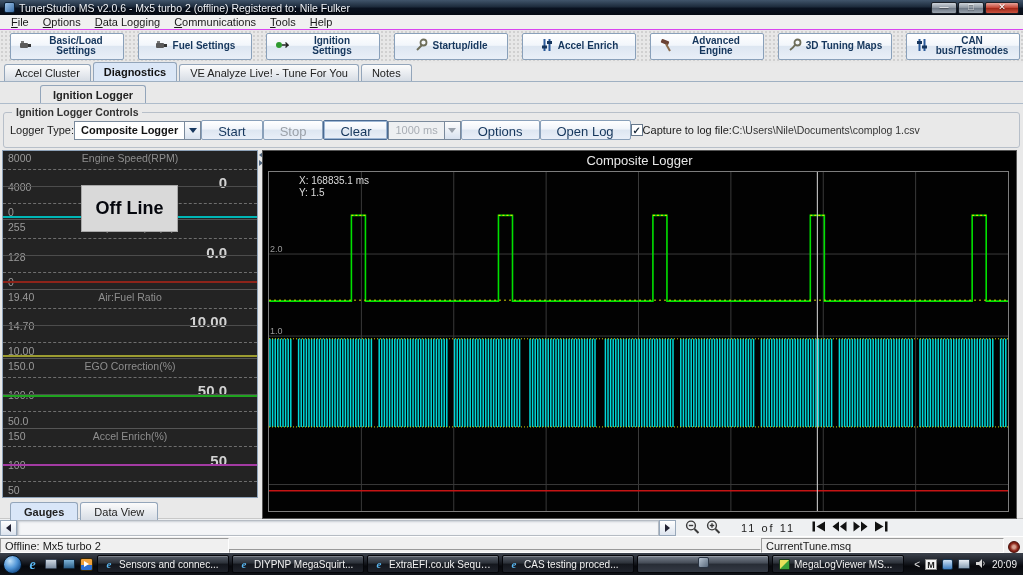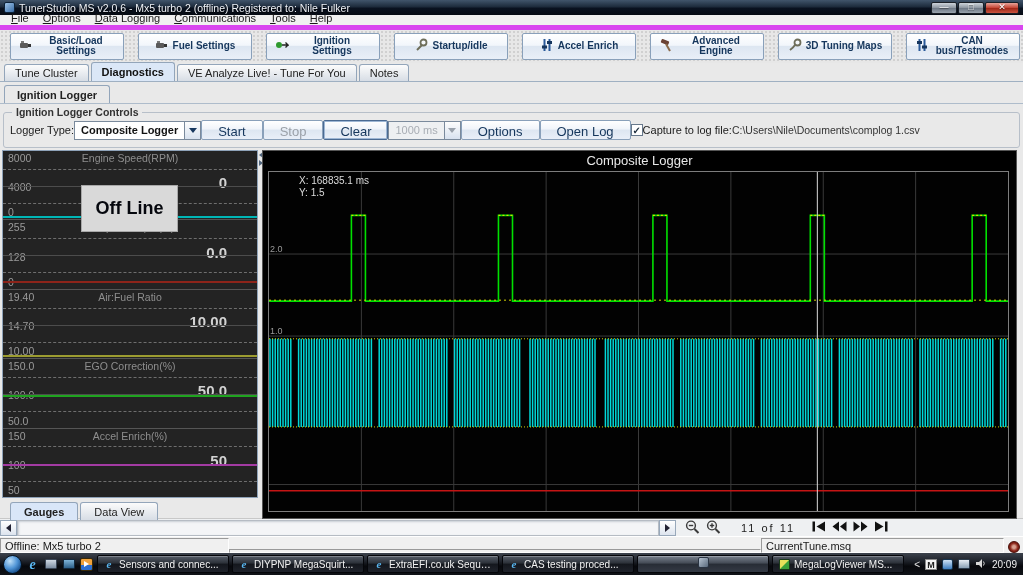--- a/index.html
+++ b/index.html
@@ -12,21 +12,21 @@
     display:flex; align-items:center; padding:0 4px; color:#eef2f8; }
   .titlebar .app-icon { width:11px; height:11px; margin-right:4px; background:linear-gradient(135deg,#9fc4e8,#3a6ea8); border:1px solid #0d2238; border-radius:2px; }
   .titlebar .title-text { font-size:10.5px; text-shadow:0 1px 1px #000; white-space:nowrap; }
   .win-controls { margin-left:auto; display:flex; gap:1px; }
   .win-btn { width:26px; height:12px; border:1px solid #1a1f26; border-radius:2px;
     background:linear-gradient(#cdd3da,#8b949e 50%,#6e7885 52%,#9aa3ad); color:#fff; font-size:9px; line-height:10px; text-align:center; }
   .win-btn.close { width:34px; background:linear-gradient(#e8a49a,#c3402f 50%,#a02616 52%,#c9523f); }
   .win-btn span { display:block; transform:translateY(-1px); text-shadow:0 1px 1px rgba(0,0,0,.6); }
 
   
-  .menubar { height:15px; background:#f0f0f0; border-bottom:5px solid #d946ef; display:flex; align-items:flex-end; padding-left:4px; }
+  .menubar { height:15px; background:#f0f0f0; border-bottom:1px solid #d946ef; display:flex; align-items:flex-start; padding-left:4px; }
   .menu-item { padding:0 7px; color:#1a1a1a; font-size:11px; line-height:14px; }
   .menu-item::first-letter { text-decoration:underline; }
 
   
   .toolbar { height:33px; background:#e7e7e7; display:flex; align-items:center; padding:2px 3px 3px 10px; gap:14px;
     background-image:radial-gradient(#d0d0d0 1px, transparent 1px); background-size:4px 4px; }
   .tool-btn { flex:1; height:27px; border:1px solid #89a0ba; border-radius:2px;
     background:linear-gradient(#ffffff 0%,#f2f6fb 45%,#dde6f1 50%,#e9eff8 100%);
     display:flex; align-items:center; justify-content:center; gap:4px; color:#15365c; font-weight:bold; font-size:10px; line-height:10.5px; text-align:center; }
   .tool-btn .ticon { flex:0 0 auto; }
@@ -34,21 +34,21 @@
 
   
   .maintabs { height:19px; background:#e9e9e9; display:flex; align-items:flex-end; padding-left:4px; gap:2px; border-bottom:1px solid #9fb0c2; }
   .tab { height:17px; padding:2px 10px 0; border:1px solid #93a5ba; border-bottom:none; border-radius:3px 3px 0 0;
     background:linear-gradient(#fcfcfc,#d7dde5); color:#222; font-size:11px; white-space:nowrap; }
   .tab.active { background:#dbe7f7; font-weight:bold; color:#111; height:19px; padding-top:3px; }
 
   
   .content { height:436px; background:#e9e9e9; position:relative; padding-top:3px; }
   .subtabs { height:19px; display:flex; align-items:flex-end; padding-left:4px; border-bottom:1px solid #aebccb; }
-  .subtab { height:18px; padding:3px 12px 0; border:1px solid #93a5ba; border-bottom:none; border-radius:3px 3px 0 0; background:#e9e9e9; font-weight:bold; color:#222; }
+  .subtab { height:18px; padding:3px 12px 0; border:1px solid #93a5ba; border-bottom:none; border-radius:3px 3px 0 0; background:#e9e9e9; font-weight:bold; color:#222;margin-left:36px; }
 
   .groupbox { position:relative; margin:8px 3px 2px; height:36px; border:1px solid #b7bfc9; border-radius:3px; }
   .groupbox-title { position:absolute; top:-7px; left:8px; background:#e9e9e9; padding:0 4px; font-weight:bold; color:#333; font-size:10.5px; }
   .controls-row { display:flex; align-items:center; height:100%; padding:0 6px; }
   .ctl-label { color:#1a1a1a; }
   .combo { display:flex; height:19px; border:1px solid #7a8a9c; background:#fff; align-items:stretch; }
   .combo .combo-text { padding:2px 6px 0; min-width:98px; font-weight:bold; color:#111; }
   .combo .combo-arrow { width:16px; background:linear-gradient(#fdfdfd,#d8e2ef); border-left:1px solid #7a8a9c; display:flex; align-items:center; justify-content:center; }
   .combo .combo-arrow i { width:0; height:0; border-left:4px solid transparent; border-right:4px solid transparent; border-top:5px solid #17375e; }
   .combo.disabled { background:#eef0f2; }
@@ -227,21 +227,21 @@
             <rect x="3.5" y="1" width="2" height="12" fill="#2a5a9a"></rect>
             <rect x="8.5" y="1" width="2" height="12" fill="#2a5a9a"></rect>
             <rect x="2" y="3" width="5" height="3" fill="#16365e"></rect>
             <rect x="7" y="7.5" width="5" height="3" fill="#16365e"></rect>
           </svg></span>
       <span class="tlabel">CAN bus/Testmodes</span>
     </div>
   </div>
 
   <div class="maintabs">
-    <div class="tab">Tune Cluster</div>
+    <div class="tab">Accel Cluster</div>
     <div class="tab active">Diagnostics</div>
     <div class="tab">VE Analyze Live! - Tune For You</div>
     <div class="tab">Notes</div>
   </div>
 
   <div class="content">
 
     <div class="subtabs">
       <div class="subtab">Ignition Logger</div>
     </div>

